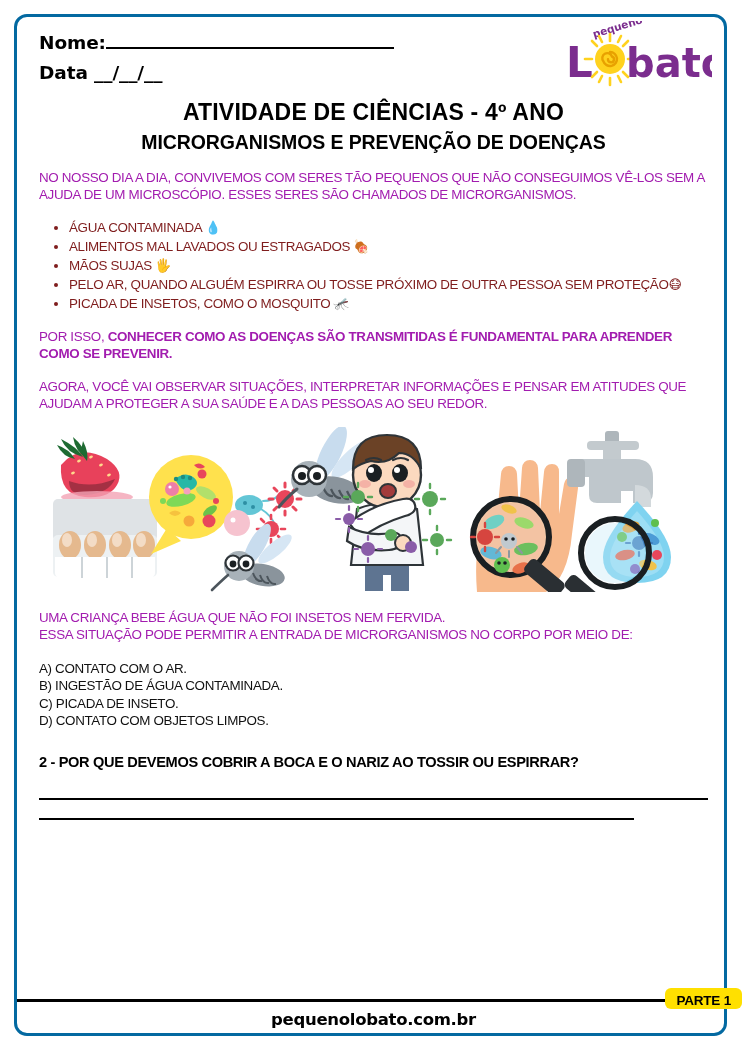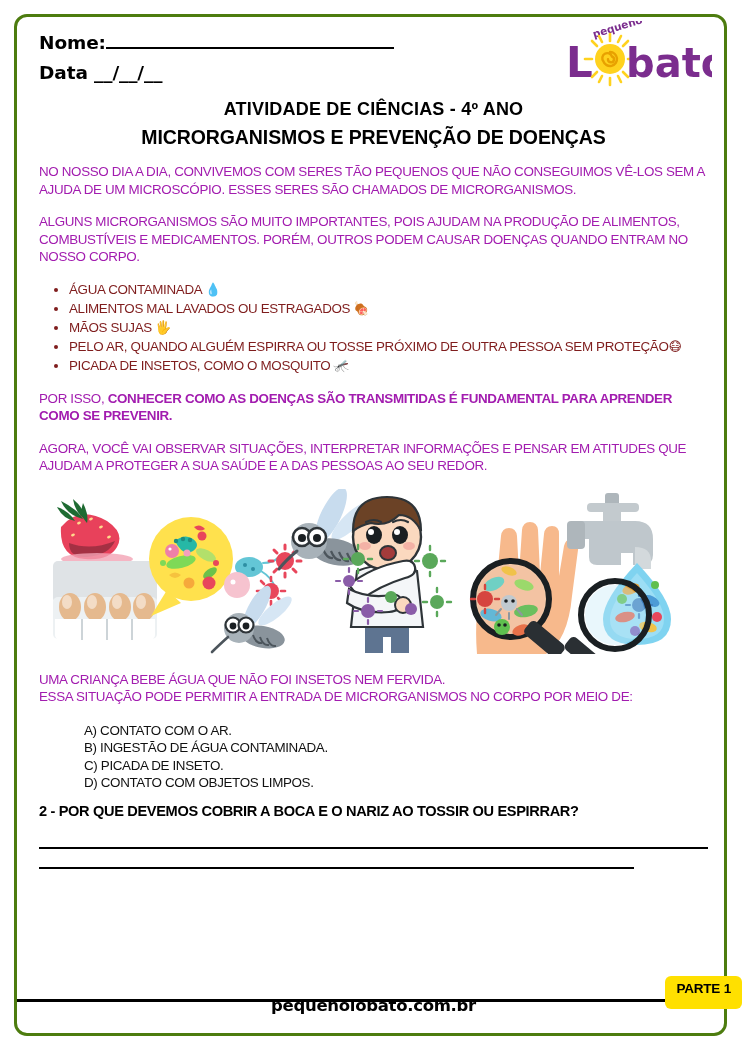--- a/index.html
+++ b/index.html
@@ -21,21 +21,21 @@
     width: 743px;
     height: 1050px;
     background: #fff;
   }
   .frame {
     position: absolute;
     left: 14px;
     top: 14px;
     width: 713px;
     height: 1022px;
-    border: 3px solid #4d7c0f;
+    border: 3px solid #0369a1;
     border-radius: 13px;
     box-sizing: border-box;
     background: #fff;
   }
   .inner {
     position: absolute;
     left: 0; top: 0;
     width: 713px;
     height: 1022px;
     box-sizing: border-box;
@@ -76,21 +76,21 @@
     top: 4px;
     width: 148px;
     height: 66px;
   }
 
   
   .title1 {
     text-align: center;
     font-family: "Liberation Sans", sans-serif;
     font-weight: bold;
-    font-size: 18px;
+    font-size: 23px;
     letter-spacing: 0.2px;
     margin: 0;
     line-height: 1.15;
   }
   .title2 {
     text-align: center;
     font-family: "Liberation Sans", sans-serif;
     font-weight: bold;
     font-size: 19.5px;
     letter-spacing: -0.1px;
@@ -138,66 +138,65 @@
 
   
   .q-head {
     font-family: "Liberation Sans", sans-serif;
     font-weight: bold;
     font-size: 14.6px;
     letter-spacing: -0.35px;
     margin: 0;
   }
   .q1-head { margin-top: 22px; }
-  .q2-head { margin-top: 11px; }
+  .q2-head { margin-top: 24px; }
   .stem { margin-top: 17px; }
   .opts { margin-top: 16px; }
   .opt {
     font-family: "Liberation Sans", sans-serif;
     font-size: 13.4px;
     line-height: 17.5px;
     letter-spacing: -0.35px;
     color: #111;
-    margin-left: 45px;
   }
 
   .ans-lines { margin-top: 10px; }
   .ans-line {
     border-bottom: 2px solid #000;
     height: 18px;
     width: 100%;
   }
   .ans-line.short { width: 595px; }
 
   .badge {
     position: absolute;
     right: -12px;
     bottom: 30px;
     background: #FFE000;
     color: #000;
     font-family: "Liberation Sans", sans-serif;
     font-weight: bold;
     font-size: 13.5px;
     letter-spacing: -0.2px;
-    padding: 5px 11px 13px 11px;
+    padding: 5px 11px 1px 11px;
     border-radius: 6px;
     z-index: 5;
   }
 
   .footer-rule {
     position: absolute;
     left: 0;
     bottom: 37px;
     width: 713px;
     border-top: 3px solid #000;
   }
   .footer-txt {
     position: absolute;
     left: 0;
-    bottom: 24px;
+    bottom: 10px;
     width: 713px;
     text-align: center;
     font-family: "DejaVu Sans", sans-serif;
     font-weight: bold;
     font-size: 16.5px;
     letter-spacing: -0.3px;
     color: #000;
   }
 </style>
 </head>
@@ -246,21 +245,20 @@
 
             <text x="62" y="56" font-family="DejaVu Sans, sans-serif" font-size="40" font-weight="bold" fill="#7B2D8E">bato</text>
           </svg>
         </div>
       </div>
 
       <h1 class="title1">ATIVIDADE DE CIÊNCIAS - 4º ANO</h1>
       <h2 class="title2">MICRORGANISMOS E PREVENÇÃO DE DOENÇAS</h2>
 
       <p class="body-txt p-block">NO NOSSO DIA A DIA, CONVIVEMOS COM SERES TÃO PEQUENOS QUE NÃO CONSEGUIMOS VÊ-LOS SEM A AJUDA DE UM MICROSCÓPIO. ESSES SERES SÃO CHAMADOS DE MICRORGANISMOS.</p>
-      <p class="body-txt p-block">ALGUNS MICRORGANISMOS SÃO MUITO IMPORTANTES, POIS AJUDAM NA PRODUÇÃO DE ALIMENTOS, COMBUSTÍVEIS E MEDICAMENTOS. PORÉM, OUTROS PODEM CAUSAR DOENÇAS QUANDO ENTRAM NO NOSSO CORPO.</p>
 
       <ul class="contam">
         <li><span>ÁGUA CONTAMINADA </span><span class="emoji">💧</span></li>
         <li><span>ALIMENTOS MAL LAVADOS OU ESTRAGADOS </span><span class="emoji">🍖</span></li>
         <li><span>MÃOS SUJAS </span><span class="emoji">🖐</span></li>
         <li><span>PELO AR, QUANDO ALGUÉM ESPIRRA OU TOSSE PRÓXIMO DE OUTRA PESSOA SEM PROTEÇÃO</span><span class="emoji">😷</span></li>
         <li><span>PICADA DE INSETOS, COMO O MOSQUITO </span><span class="emoji">🦟</span></li>
       </ul>
 
       <p class="body-txt p-block"><span>POR ISSO, </span><b>CONHECER COMO AS DOENÇAS SÃO TRANSMITIDAS É FUNDAMENTAL PARA APRENDER COMO SE PREVENIR.</b></p>

